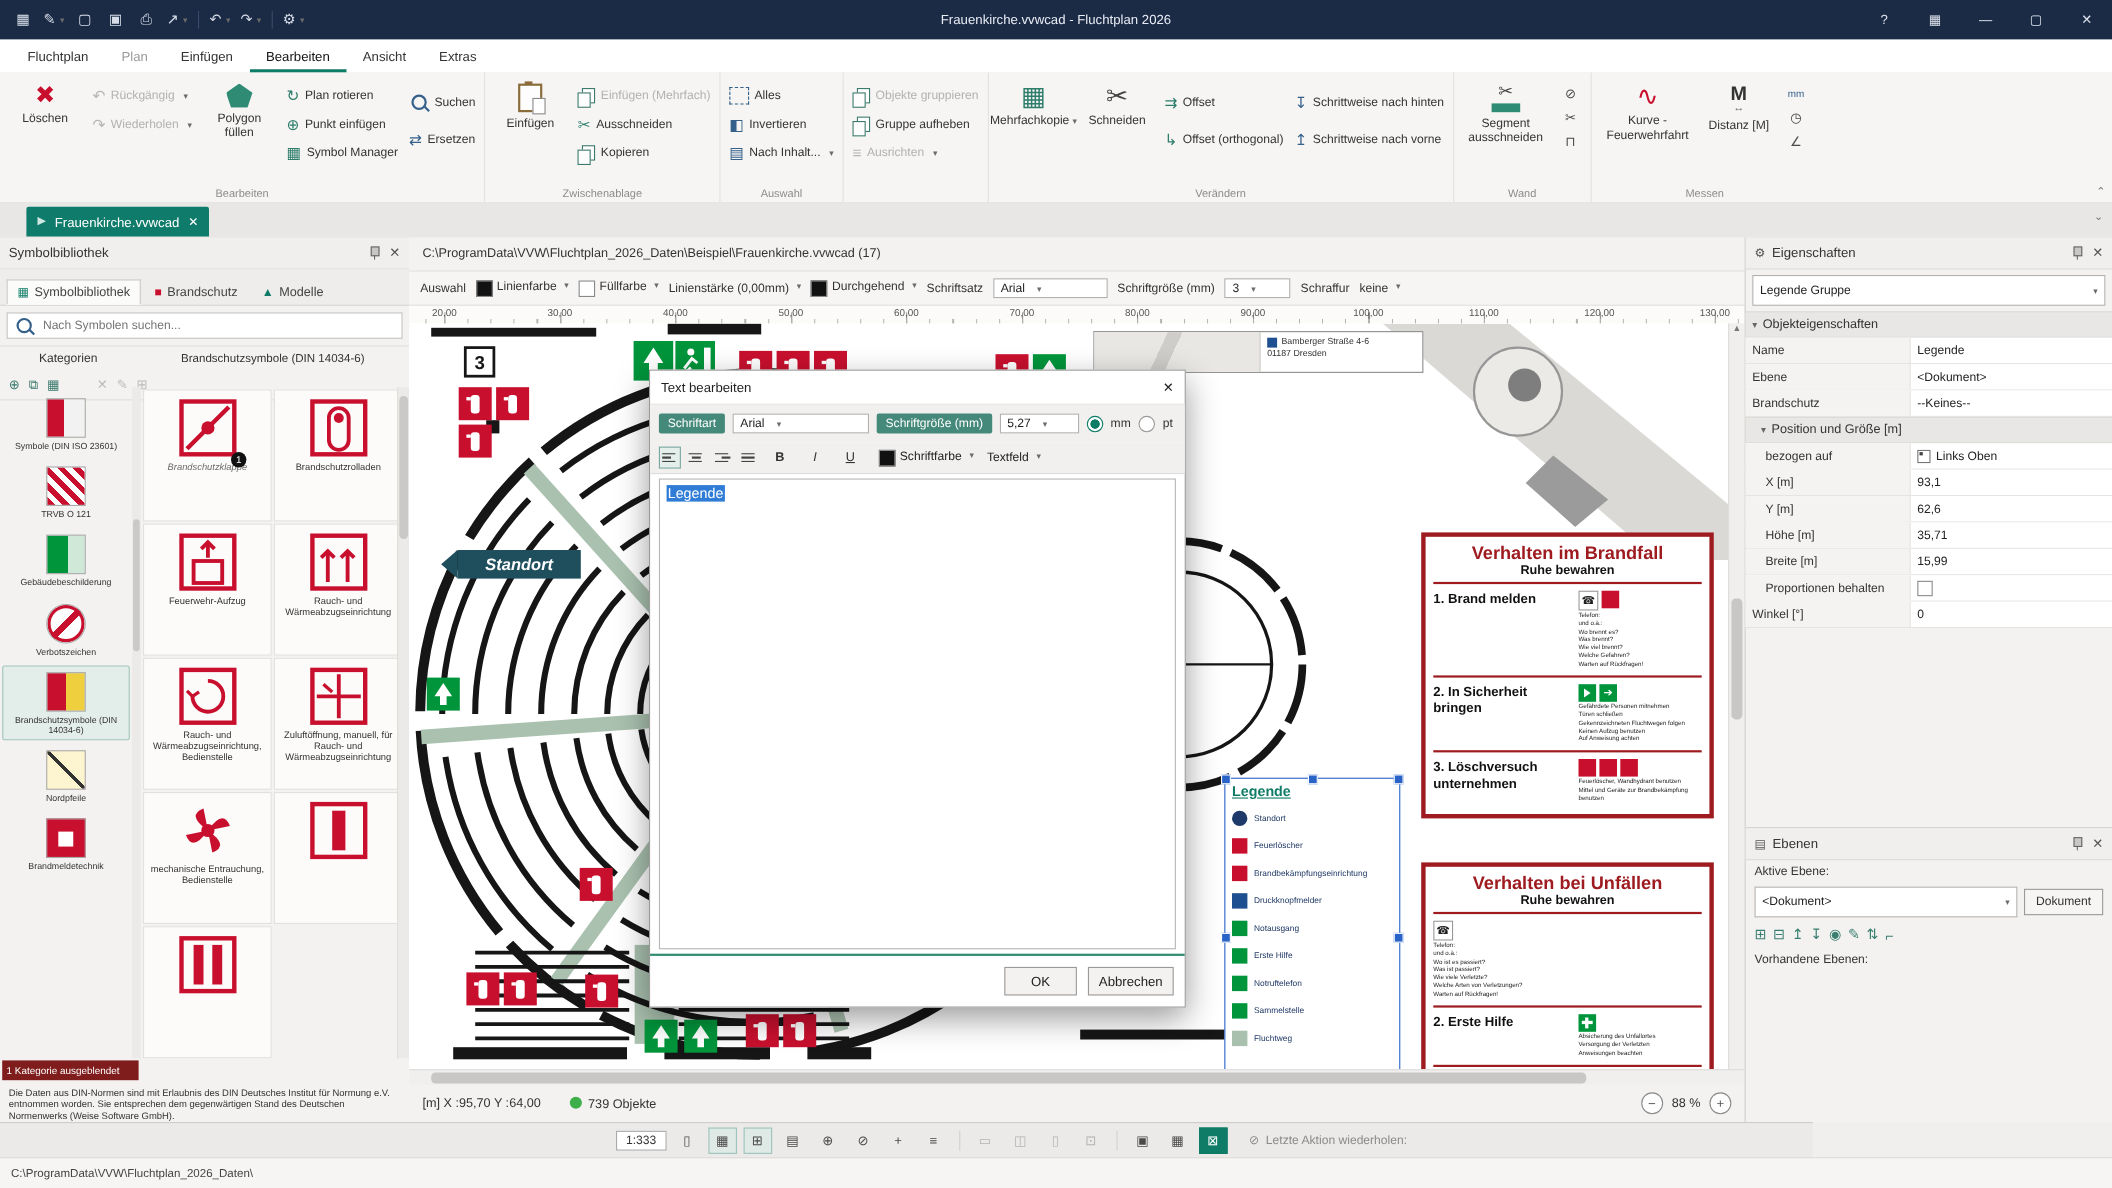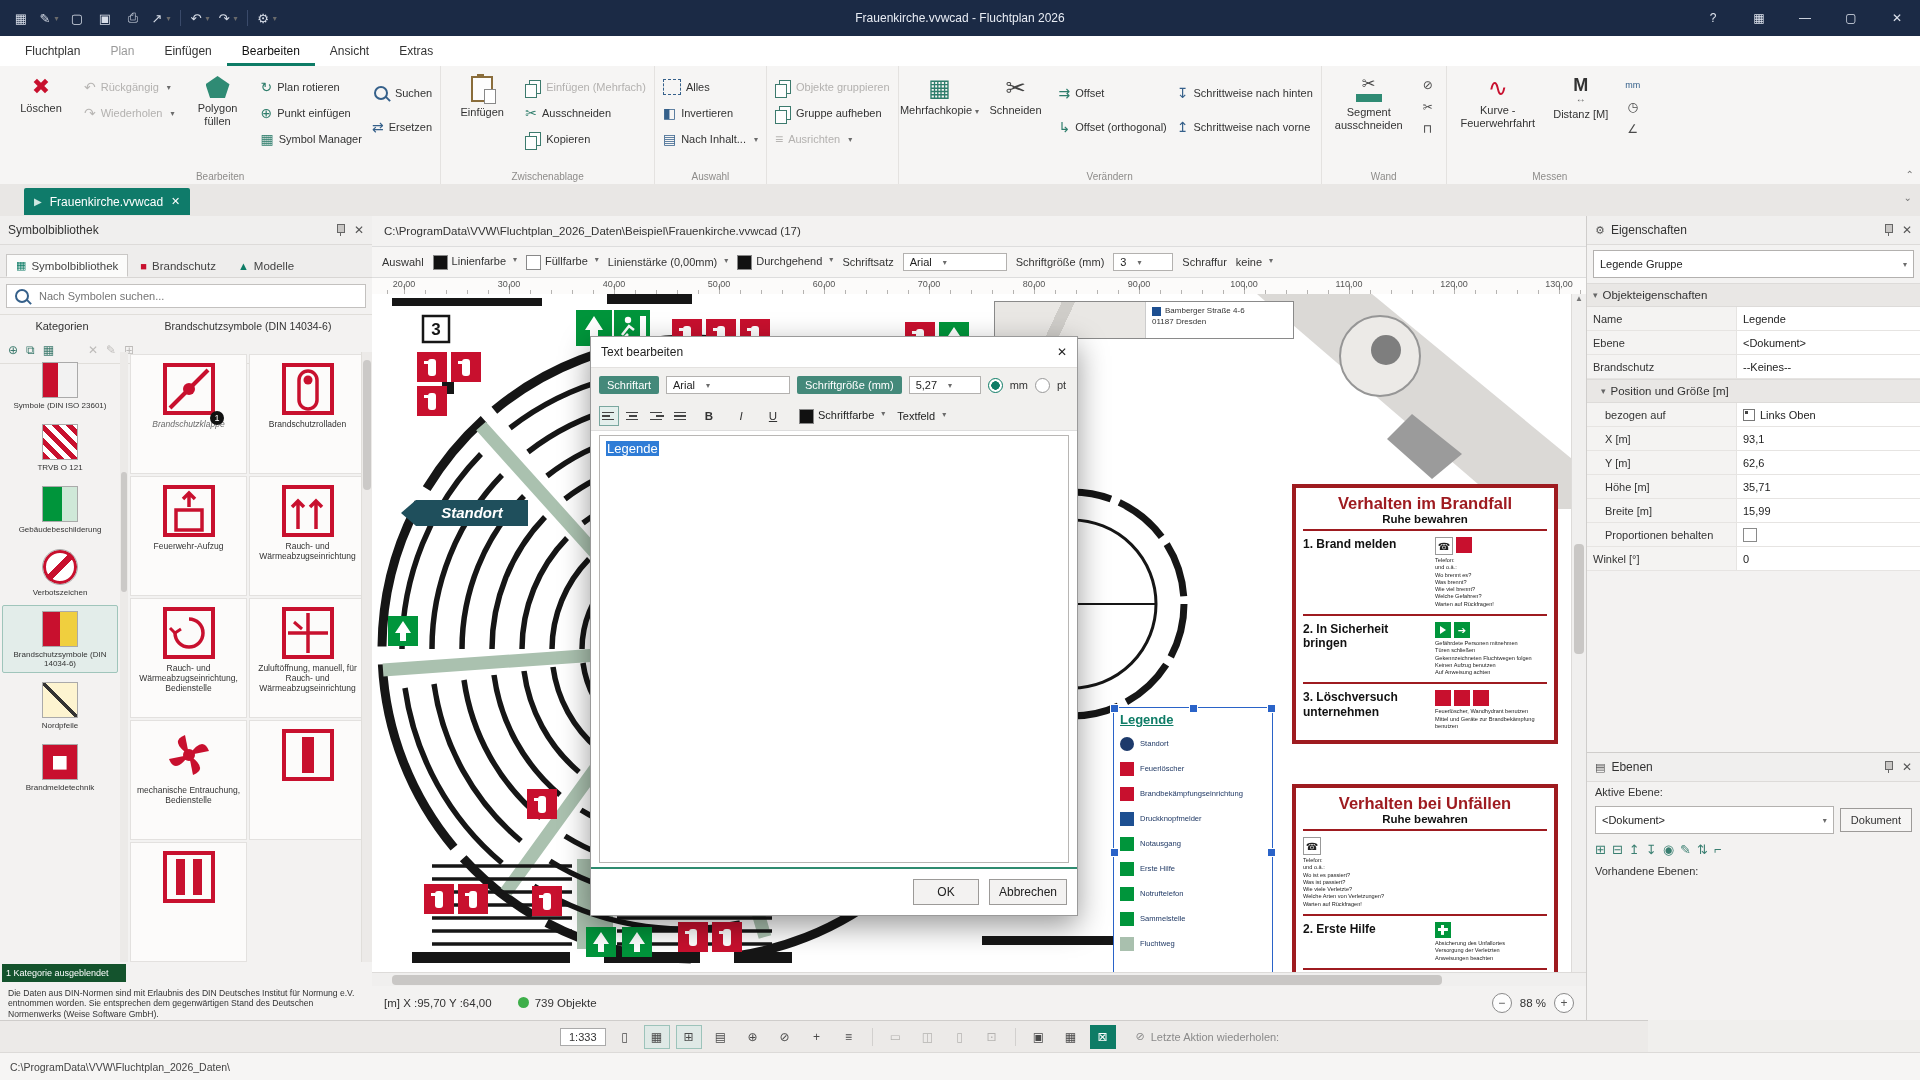--- a/index.html
+++ b/index.html
@@ -94,21 +94,21 @@
   .catscroll{width:8px;background:#eceae8;position:relative}
   .catscroll .th{position:absolute;left:1px;width:6px;height:120px;top:120px;background:#cbc9c7;border-radius:3px}
   #symgrid{flex:1;display:flex;flex-wrap:wrap;align-content:flex-start;padding:2px;gap:2px;overflow:hidden}
   .stile{width:117px;height:120px;background:#fcfbfa;border:1px solid #e3e1df;display:flex;flex-direction:column;align-items:center;padding-top:6px;box-sizing:border-box;position:relative}
   .stile svg{display:block}
   .slab{font-size:8.5px;line-height:1.15;color:#333;text-align:center;padding:3px 3px 0;word-wrap:break-word}
   .slab.it{font-style:italic;color:#6a6a6a}
   .badge{position:absolute;right:22px;top:56px;width:14px;height:14px;border-radius:50%;background:#111;color:#fff;font-size:9px;display:flex;align-items:center;justify-content:center}
   #symscroll{position:absolute;right:0;top:136px;width:10px;height:610px;background:#eceae8;border-left:1px solid #e0deda}
   #symscroll .th{position:absolute;left:1px;width:8px;top:8px;height:130px;background:#cbc9c7;border-radius:4px}
-  #libnotice{position:absolute;left:2px;top:748px;width:116px;height:18px;background:#14532d;color:#fff;font-size:9px;display:flex;align-items:center;padding:0 4px;white-space:nowrap;overflow:hidden;text-overflow:ellipsis}
+  #libnotice{position:absolute;left:2px;top:748px;width:116px;height:18px;background:#7f1d1d;color:#fff;font-size:9px;display:flex;align-items:center;padding:0 4px;white-space:nowrap;overflow:hidden;text-overflow:ellipsis}
   #libfooter{position:absolute;left:0;top:770px;width:372px;padding:2px 8px;font-size:8.6px;line-height:1.2;color:#333;box-sizing:border-box}
 
   
   #center{position:absolute;left:372px;top:216px;width:1214px;height:804px;background:#fff}
   #pathbar{height:30px;display:flex;align-items:center;padding:0 12px;background:#f3f2f1;border-bottom:1px solid #ddd;font-size:11.5px;color:#333}
   #ctoolbar{height:30px;display:flex;align-items:center;gap:9px;padding:0 10px;background:#f6f5f4;border-bottom:1px solid #ddd;font-size:11px;color:#333;white-space:nowrap}
   .chipc{width:13px;height:13px;border:1px solid #888;display:inline-block}
   .chipc.black{background:#111}
   .chipc.white{background:#fff}
   .tbl{display:flex;align-items:flex-start;gap:4px}

